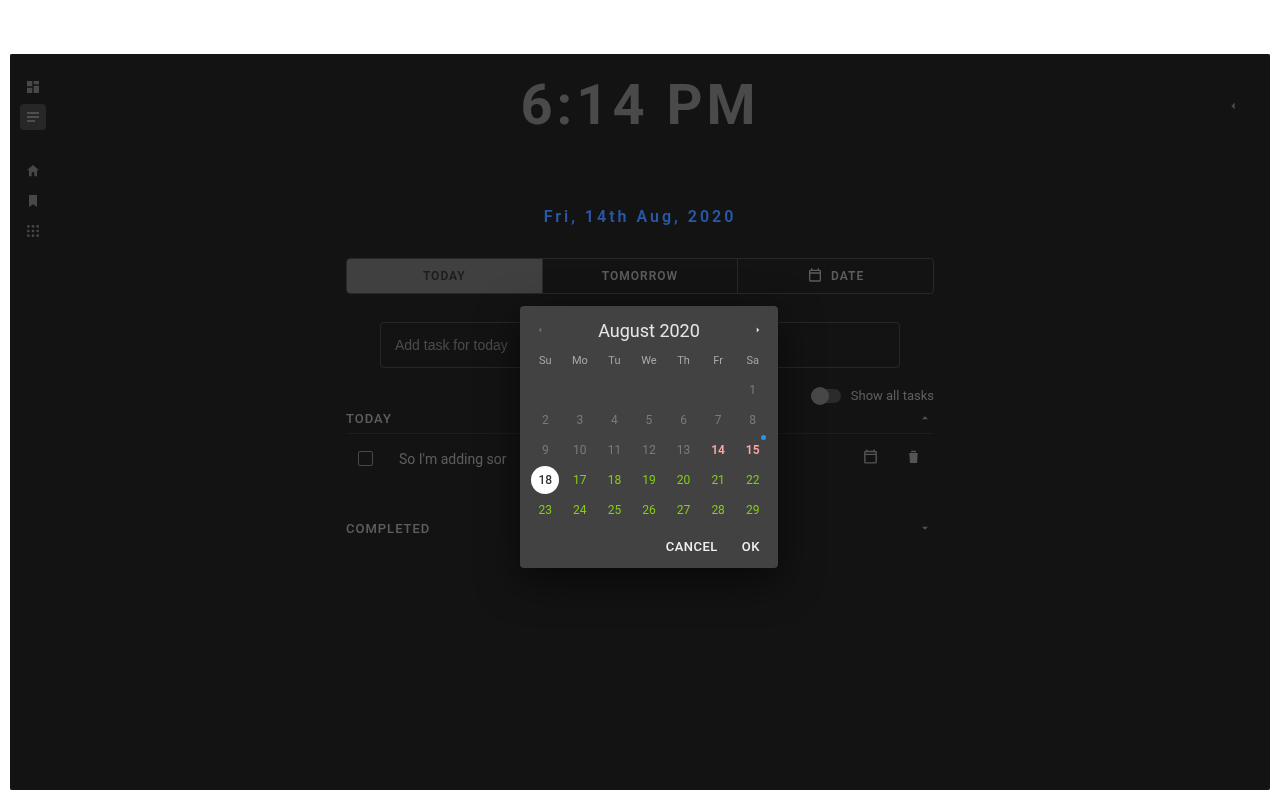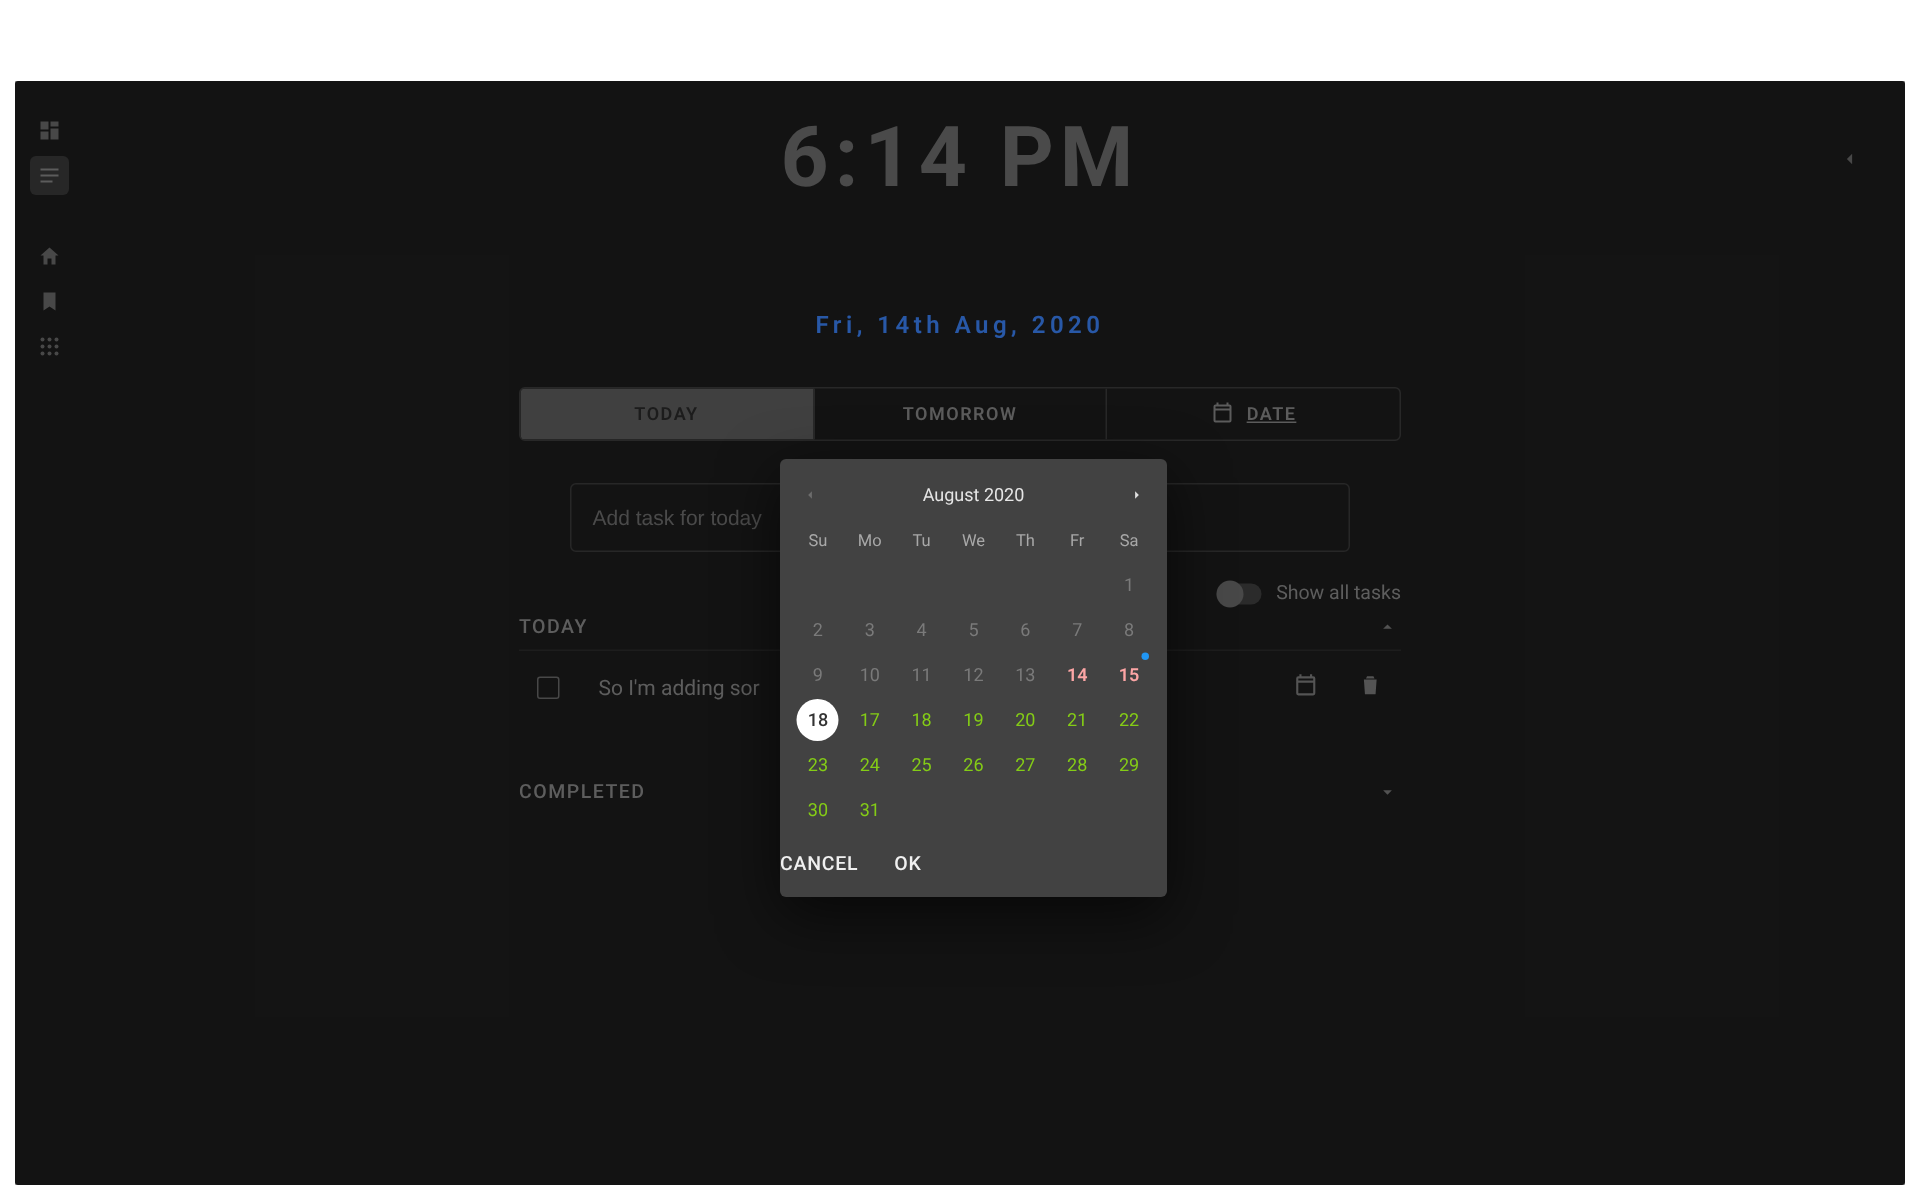--- a/index.html
+++ b/index.html
@@ -101,21 +101,21 @@
     align-items:center;
     justify-content:center;
     gap:8px;
     font-size:12px;
     font-weight:600;
     letter-spacing:1px;
     color:#888;
     cursor:pointer;
     border-right:1px solid #3c3c3c;
   }
-  .tab:last-child { border-right:none;text-decoration:underline; }
+  .tab:last-child { border-right:none; }
   .tab.active { background:#5f5f5f; color:#2a2a2a; }
   .tab svg { width:16px;height:16px; fill: #888; }
 
   .task-input {
     margin-top: 28px;
     width: 520px;
     height: 46px;
     background: transparent;
     border:1px solid #3a3a3a;
     border-radius:4px;
@@ -206,21 +206,21 @@
     padding:10px 4px 4px 4px;
   }
   .picker-nav {
     width:32px;height:28px;
     display:flex;align-items:center;justify-content:center;
     cursor:pointer;
     color:#e0e0e0;
   }
   .picker-nav.disabled { color:#6d6d6d; cursor:default;}
   .picker-nav svg{width:10px;height:10px;fill:currentColor;}
-  .picker-title { font-size:12px; font-weight:400;}
+  .picker-title { font-size:18px; font-weight:400;}
   .dow-row, .day-row {
     display:grid;
     grid-template-columns: repeat(7, 1fr);
     text-align:center;
     padding: 0 8px;
   }
   .dow {
     font-size:11px;
     color:#a8a8a8;
     padding:6px 0 8px 0;
@@ -241,21 +241,21 @@
   .day.selected { background:#fff; color:#333; font-weight:500;}
   .day.highlight { color:#fca5a5; font-weight:600;}
   .day .dot {
     position:absolute;
     top:-1px; right:1px;
     width:5px;height:5px;border-radius:50%;
     background:#2196f3;
   }
   .picker-actions {
     display:flex;
-    justify-content:flex-start;
+    justify-content:flex-end;
     gap:24px;
     padding: 14px 18px 6px 0;
     font-size:13px;
     font-weight:500;
     letter-spacing:0.5px;
   }
   .picker-actions span { cursor:pointer; color:#f0f0f0;}
 </style>
 </head>
 <body>
@@ -426,29 +426,20 @@
     </div>
     <div class="day-row">
       <div class="day">23</div>
       <div class="day">24</div>
       <div class="day">25</div>
       <div class="day">26</div>
       <div class="day">27</div>
       <div class="day">28</div>
       <div class="day">29</div>
     </div>
-    <div class="day-row">
-      <div class="day">30</div>
-      <div class="day">31</div>
-      <div></div>
-        <div></div>
-        <div></div>
-        <div></div>
-        <div></div>
-    </div>
 
     <div class="picker-actions">
       <span>CANCEL</span>
       <span>OK</span>
     </div>
   </div>
 
 </div>
 
 </body></html>

